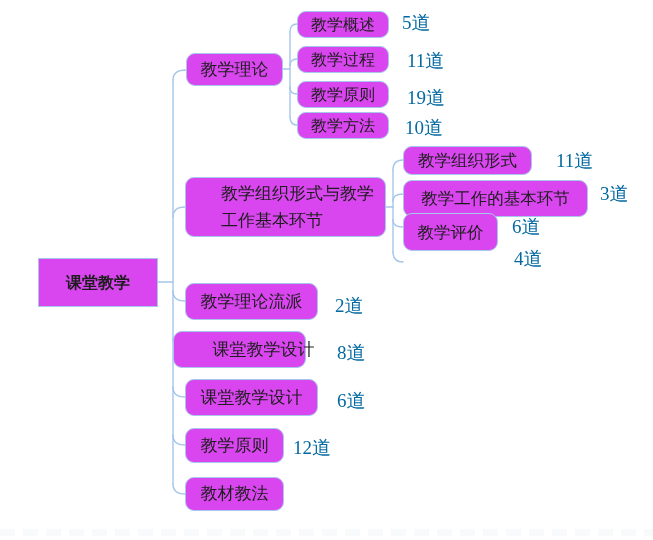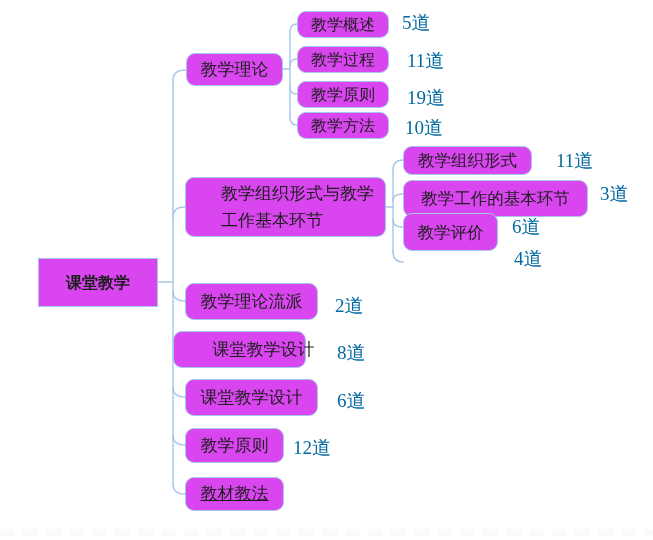--- a/index.html
+++ b/index.html
@@ -89,21 +89,21 @@
   <div class="node" style="left:185px;top:379px;width:133px;height:37px;">
     <span>课堂教学设计</span>
   </div>
   <div class="count" style="left:337px;top:390px;">6道</div>
 
   <div class="node" style="left:185px;top:428px;width:99px;height:35px;">
     <span>教学原则</span>
   </div>
   <div class="count" style="left:293px;top:437px;">12道</div>
 
-  <div class="node" style="left:185px;top:477px;width:99px;height:34px;text-decoration:underline;">
+  <div class="node" style="left:185px;top:477px;width:99px;height:34px;">
     <span>教材教法</span>
   </div>
 
   <div class="node small" style="left:297px;top:11px;width:92px;height:27px;">
     <span>教学概述</span>
   </div>
   <div class="count" style="left:402px;top:12px;">5道</div>
 
   <div class="node small" style="left:297px;top:46px;width:92px;height:27px;">
     <span>教学过程</span>

